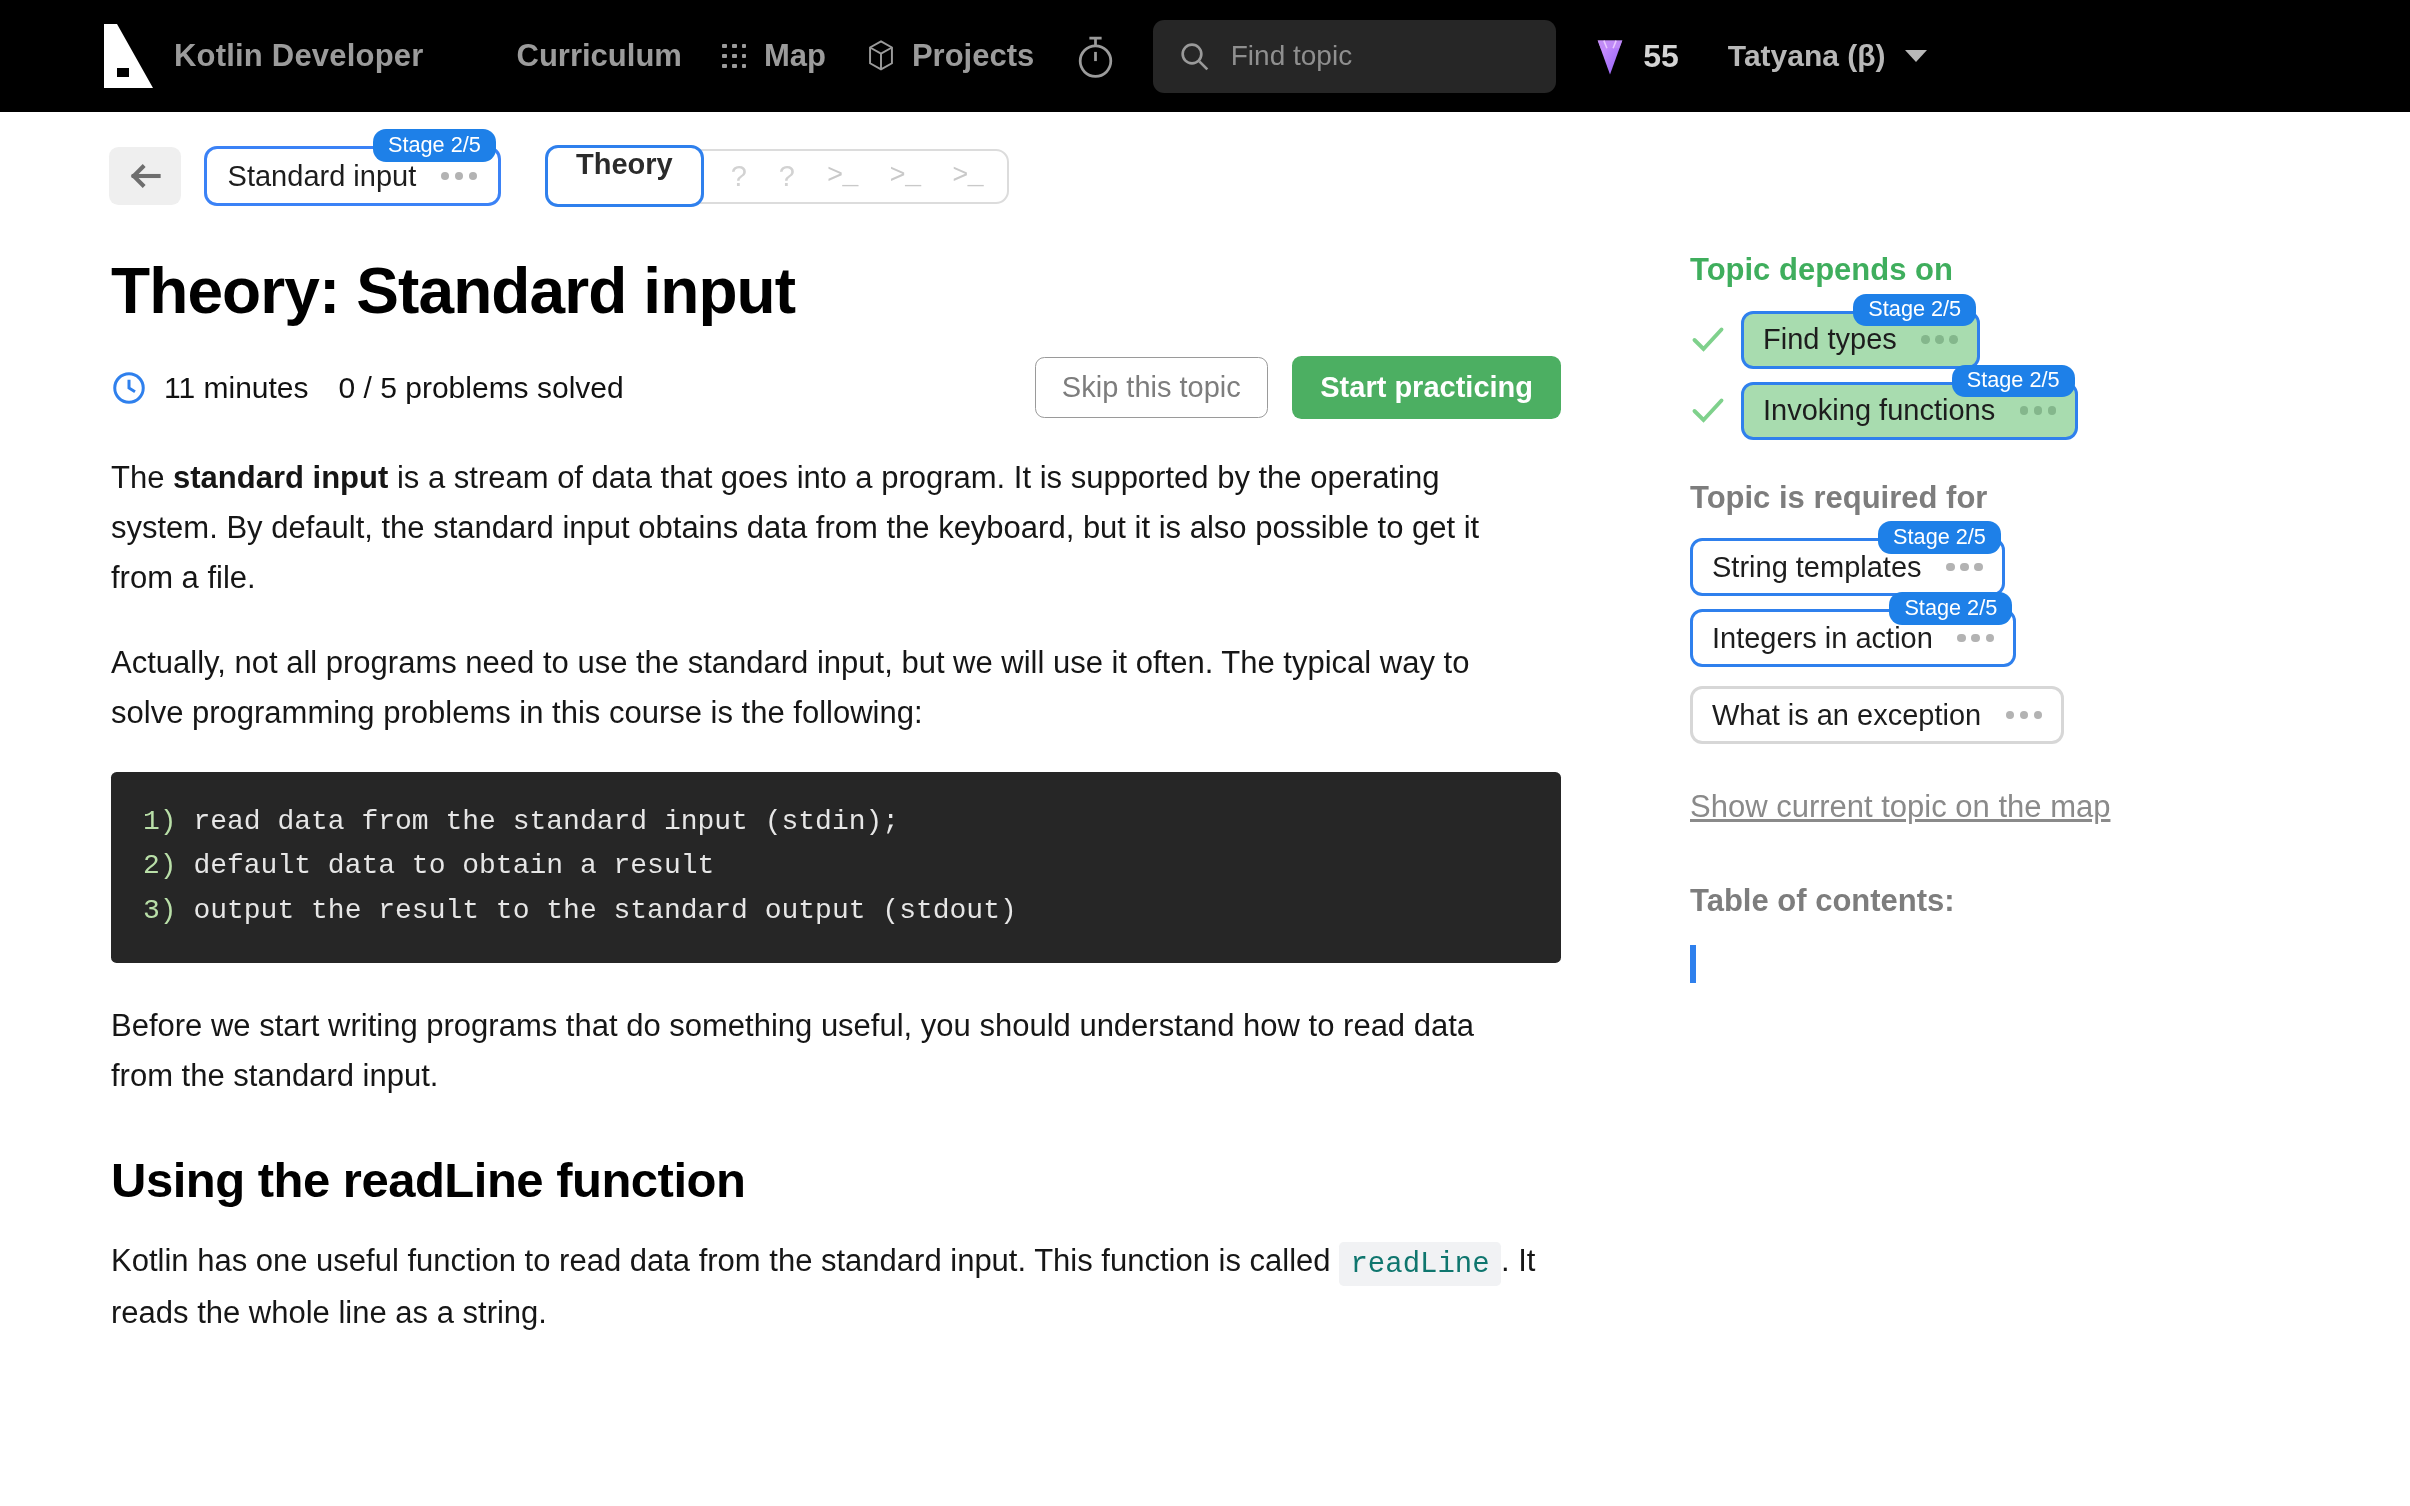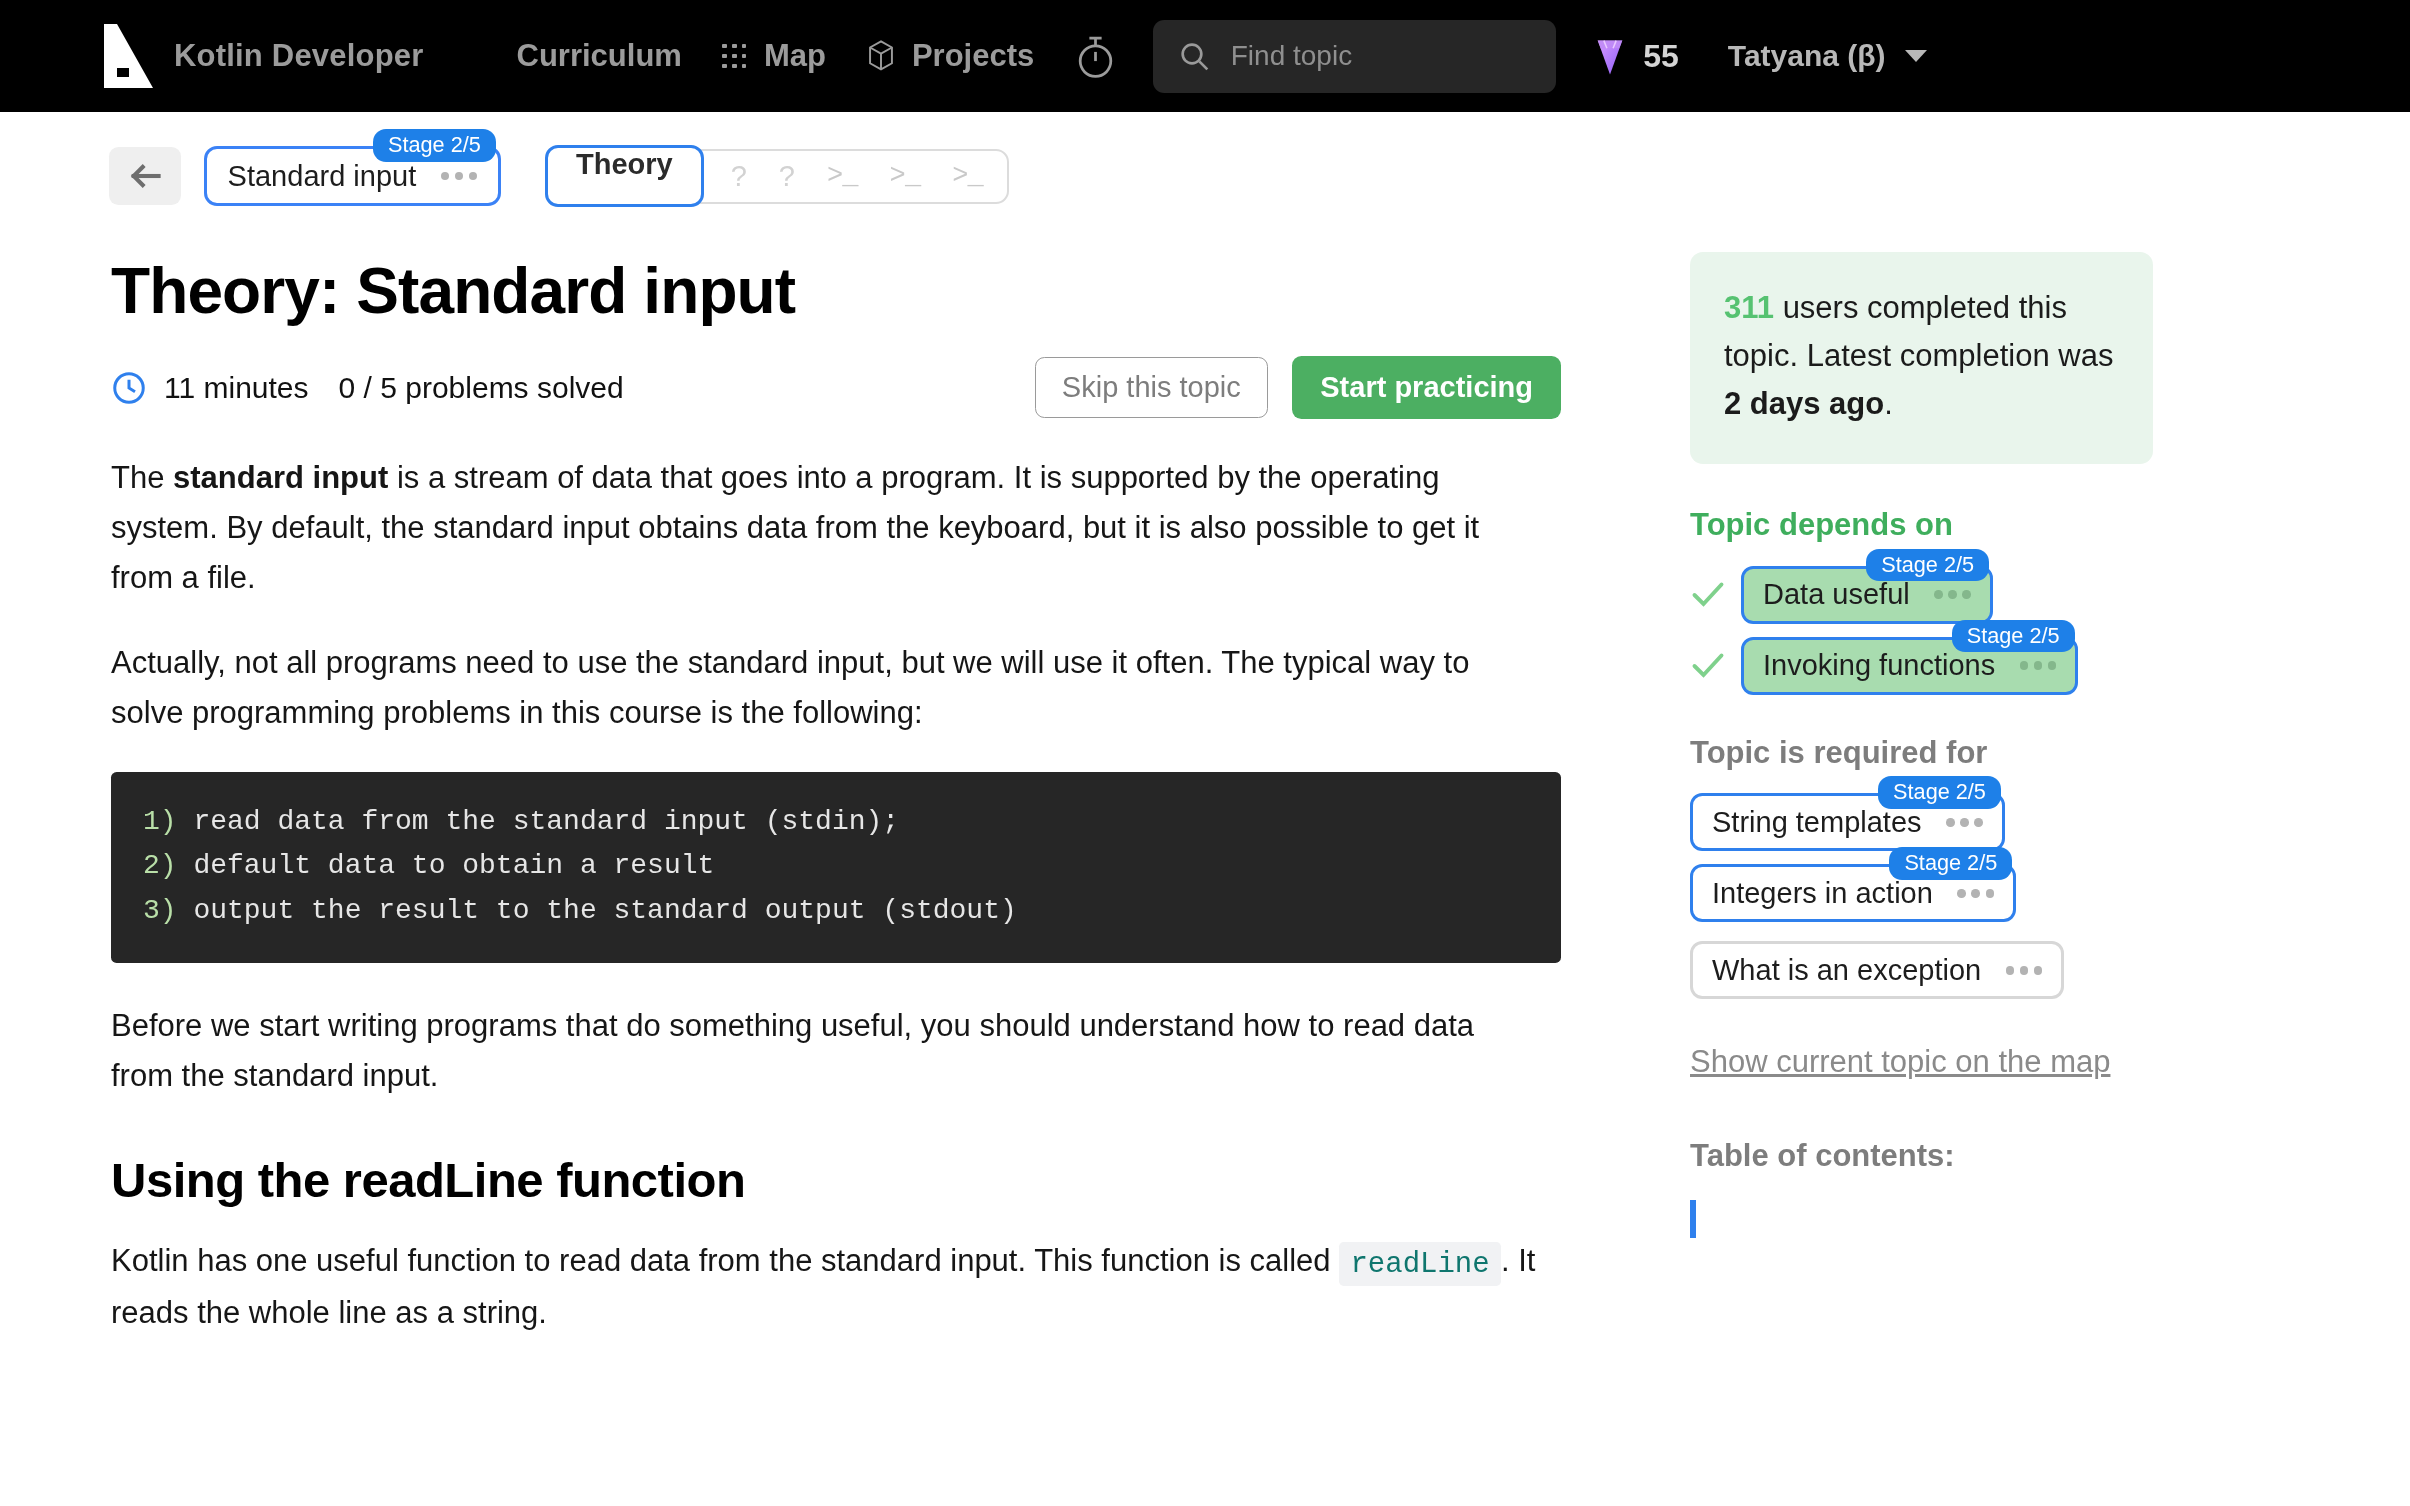--- a/index.html
+++ b/index.html
@@ -385,34 +385,33 @@
 
     <p class="body">Before we start writing programs that do something useful, you should understand how to read data from the standard input.</p>
 
     <h2 class="subtitle">Using the readLine function</h2>
 
     <p class="body"><span>Kotlin has one useful function to read data from the standard input. This function is called </span><code class="inline">readLine</code><span>. It reads the whole line as a string.</span></p>
   </div>
 
   <div class="sidebar">
 
-    <div class="stats-card"><span class="num">311</span><span> users completed this topic. Latest completion was </span><b>2 days ago</b><span>.</span></div>
 
     <div class="sec-head-green">Topic depends on</div>
 
     <div class="dep-row">
       <span class="check">
         <svg width="36" height="30" viewBox="0 0 24 20" fill="none" stroke="#7fd18c" stroke-width="2.6" stroke-linecap="round">
           <path d="M3 10 L9 16 L21 3"></path>
         </svg>
       </span>
       <div style="position:relative;">
         <span class="stage-badge" style="top:-17px; right:3.8px;">Stage 2/5</span>
         <div class="topic-pill done">
-          <span>Data useful</span>
+          <span>Find types</span>
           <span class="dots3">
               <i style="background:#84b78c"></i>
               <i style="background:#84b78c"></i>
               <i style="background:#84b78c"></i>
             </span>
         </div>
       </div>
     </div>
 
     <div class="dep-row">

